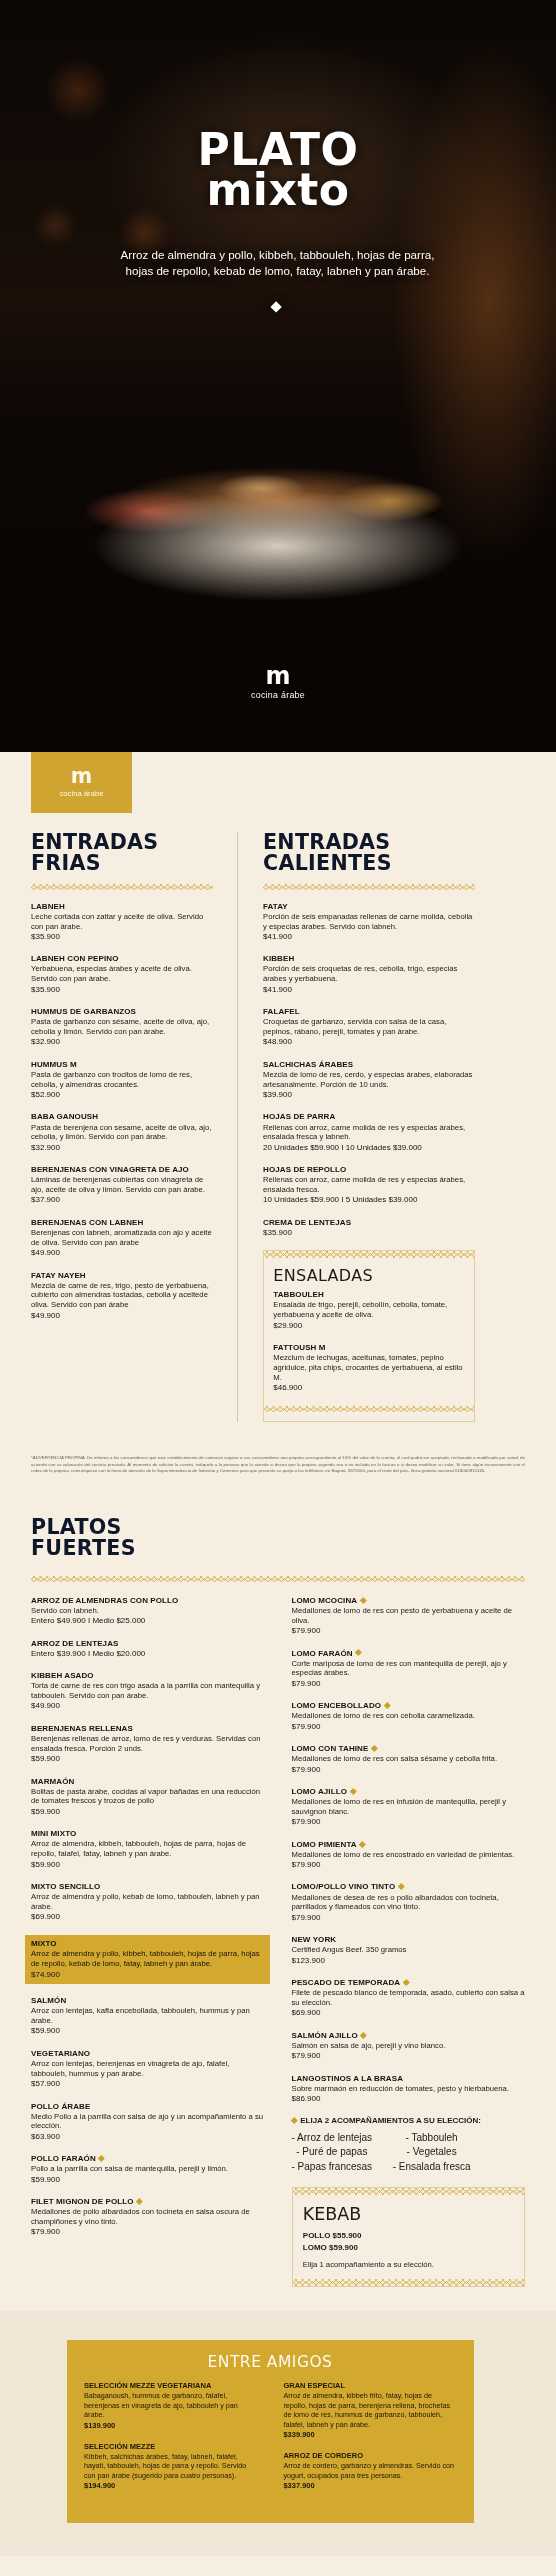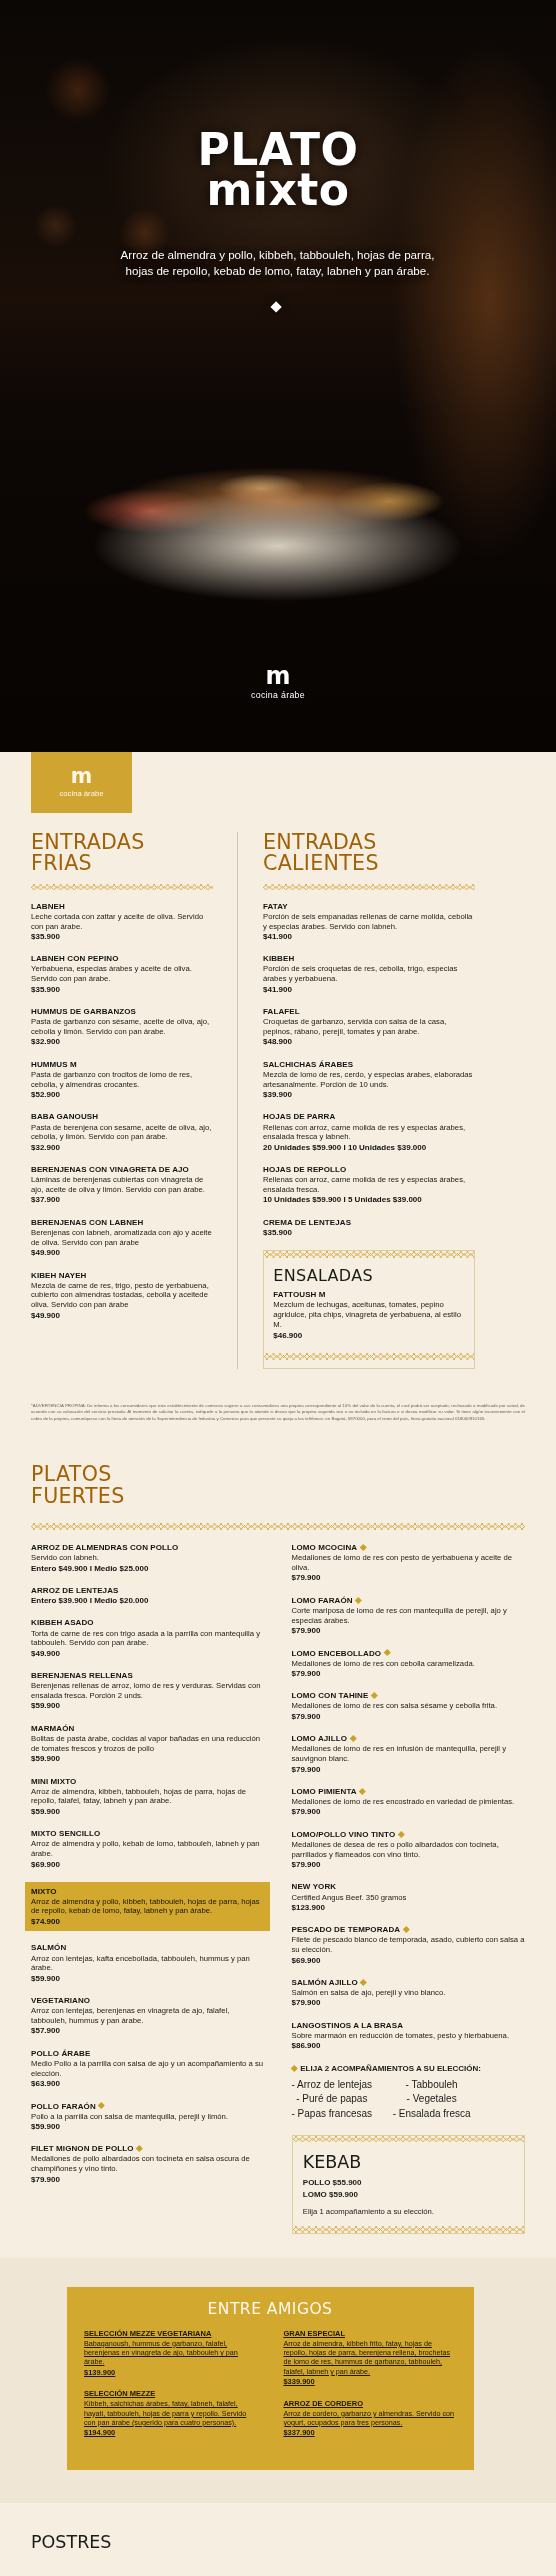--- a/index.html
+++ b/index.html
@@ -75,33 +75,33 @@
     height: 6.7px; width: 100%;
     background-image:
       repeating-linear-gradient(135deg, transparent 0 2.6px, #d4ad47 2.6px 3.2px),
       repeating-linear-gradient(45deg, transparent 0 2.6px, #d4ad47 2.6px 3.2px);
     background-size: 6.7px 6.7px;
     background-repeat: repeat-x;
     opacity: .95;
   }
   .sec-title {
     font-family: "DejaVu Sans", sans-serif;
-    font-weight: 400;
+    font-weight: 700;
     font-size: 20.6px;
     line-height: 1.04;
     letter-spacing: 0.3px;
-    color:#a16207;
+    color:#0f172a;
   }
   .item { margin-bottom: 13.4px; }
   .item-name {
     font-weight: 700; font-size: 8px; letter-spacing: 0.1px;
     line-height: 1.2; color: #14130f;
   }
   .item-desc { font-size: 7.7px; line-height: 1.28; color:#232017; margin-top:0.5px; }
-  .item-price { font-weight: 700; font-size: 8px; color:#14130f; margin-top:0.5px; }
+  .item-price { font-weight: 400; font-size: 8px; color:#14130f; margin-top:0.5px; }
   .dia {
     display:inline-block; width: 4.6px; height: 4.6px; background:#c9a227;
     transform: rotate(45deg); margin-left: 3.6px; position:relative; top:-0.5px;
   }
 
   
   .brand-card {
     width: 101px; height: 61px; background:#cfa430;
     display:flex; flex-direction:column; align-items:center; justify-content:center;
     color:#fff8ea;
@@ -149,21 +149,21 @@
   
   .amigos-wrap { background:#efe6d6; padding: 29px 16px 33px 0; }
   .amigos { width: 407px; margin: 0 auto; background:#d3a82f; padding: 0; }
   .amigos-title {
     text-align:center; color:#fffaf0; font-family:"DejaVu Sans", sans-serif;
     font-size: 15.5px; letter-spacing: 0.5px; padding: 13.4px 0 3.1px 0;
   }
   .amigos-body { display:flex; gap: 0; padding: 7.2px 17.5px 20.6px 17.5px; }
   .amigos-col { width: 50%; padding-right: 13.4px; color:#1c1708; }
   .amigos-col:last-child { padding-right: 0; padding-left: 13.4px; }
-  .pack { margin-bottom: 12.4px; text-decoration: underline; }
+  .pack { margin-bottom: 12.4px; }
   .pack-name { font-weight:700; font-size: 7.5px; line-height:1.2; }
   .pack-desc { font-size: 7.2px; line-height: 1.3; margin-top: 1px; }
   .pack-price { font-weight:700; font-size: 7.5px; margin-top: 1px; }
 
   
   .postres { padding: 29px 31px 10.3px 31px; }
   .postres-title { font-family:"DejaVu Sans", sans-serif; font-size: 17.5px; margin-bottom: 7.2px; }
 
   
   .legal {
@@ -235,21 +235,21 @@
               <div class="item-name">BERENJENAS CON VINAGRETA DE AJO</div>
               <div class="item-desc">Láminas de berenjenas cubiertas con vinagreta de ajo, aceite de oliva  y limón. Servido con pan árabe.</div>
               <div class="item-price">$37.900</div>
             </div>
             <div class="item">
               <div class="item-name">BERENJENAS CON LABNEH</div>
               <div class="item-desc">Berenjenas con labneh, aromatizada con ajo y aceite de oliva. Servido con pan árabe</div>
               <div class="item-price">$49.900</div>
             </div>
             <div class="item">
-              <div class="item-name">KIBEH NAYEH</div>
+              <div class="item-name">FATAY NAYEH</div>
               <div class="item-desc">Mezcla de carne de res, trigo, pesto de yerbabuena, cubierto con almendras tostadas, cebolla y aceitede oliva. Servido con pan árabe</div>
               <div class="item-price">$49.900</div>
             </div>
           </div>
       </div>
 
       <div class="col-right">
         <div class="sec-title">
           <div>ENTRADAS</div>
           <div>CALIENTES</div>
@@ -291,22 +291,27 @@
               <div class="item-price">$35.900</div>
             </div>
           </div>
 
         <div class="ens-box">
           <div class="zigzag"></div>
           <div class="ens-inner">
             <div class="ens-title">ENSALADAS</div>
             <div id="ensaladas-list">
                 <div class="item">
+                  <div class="item-name">TABBOULEH</div>
+                  <div class="item-desc">Ensalada de trigo, perejil, cebollín, cebolla, tomate, yerbabuena y aceite de oliva.</div>
+                  <div class="item-price">$29.900</div>
+                </div>
+                <div class="item">
                   <div class="item-name">FATTOUSH M</div>
-                  <div class="item-desc">Mezclum de lechugas, aceitunas, tomates, pepino agridulce, pita chips, vinagreta de yerbabuena, al estilo M.</div>
+                  <div class="item-desc">Mezclum de lechugas, aceitunas, tomates, pepino agridulce, pita chips, crocantes de yerbabuena, al estilo M.</div>
                   <div class="item-price">$46.900</div>
                 </div>
               </div>
           </div>
           <div class="zigzag"></div>
         </div>
       </div>
     </div>
 
     <div class="legal">*ADVERTENCIA PROPINA: De informa a los consumidores que este establecimiento de comercio sugiere a sus consumidores una propina correspondiente al 10% del valor de la cuenta, el cual podrá ser aceptado, rechazado o modificado por usted, de acuerdo con su valoración del servicio prestado. Al momento de solicitar la cuenta, indíquele a la persona que lo atiende si desea que la propina sugerida sea o no incluida en la factura o si desea modificar su valor. Si tiene algún inconveniente con el cobro de la propina, comuníquese con la línea de atención de la Superintendencia de Industria y Comercio para que presente su queja a los teléfonos: en Bogotá, 5870000, para el resto del país, línea gratuita nacional 018000910165.</div>

